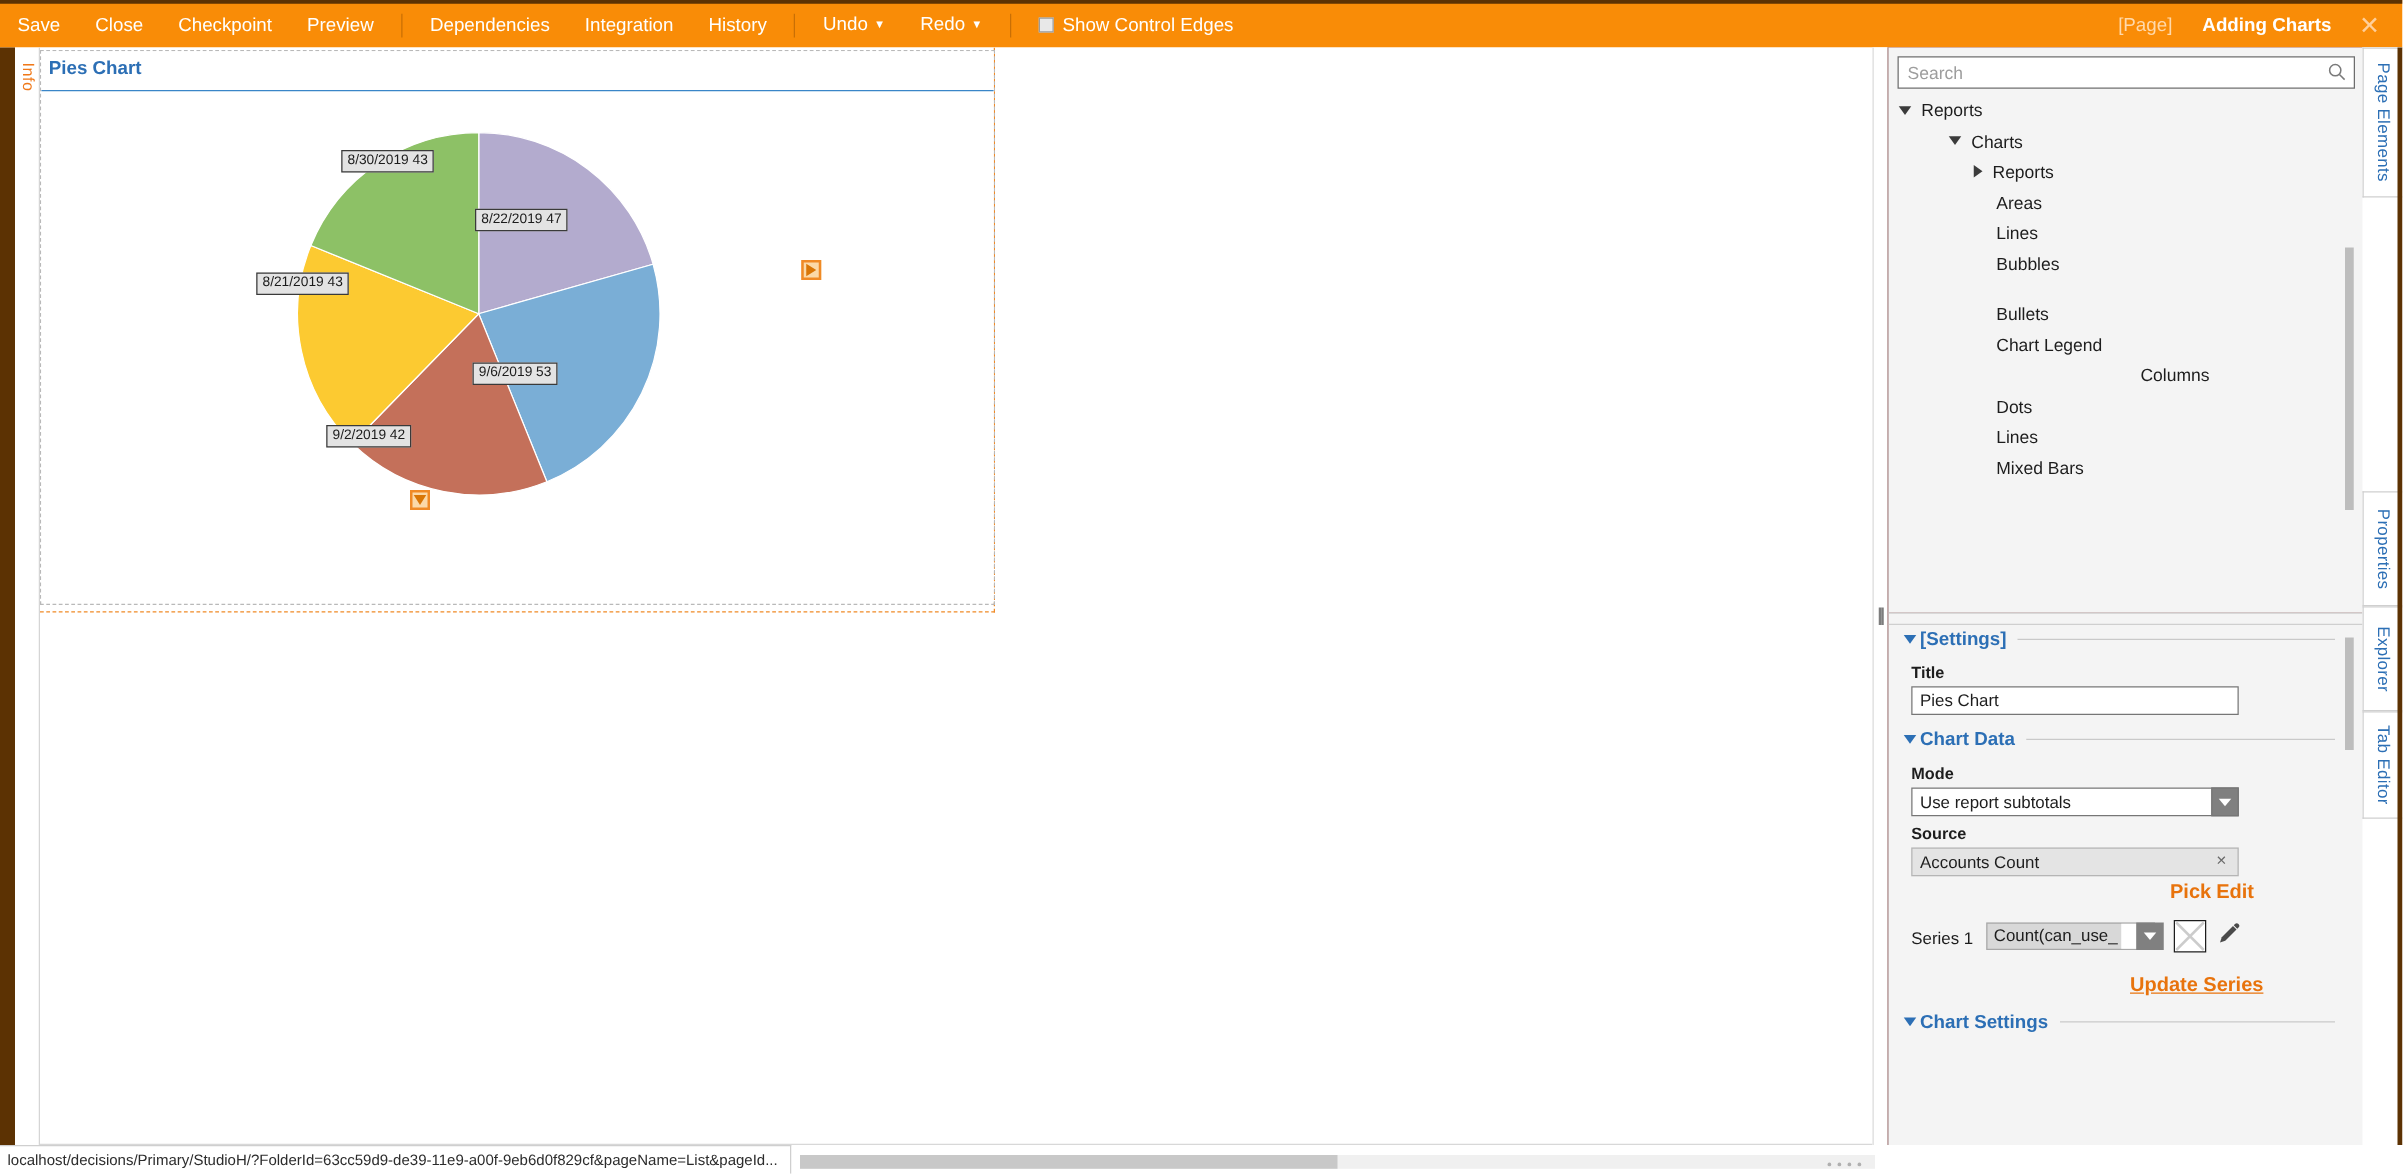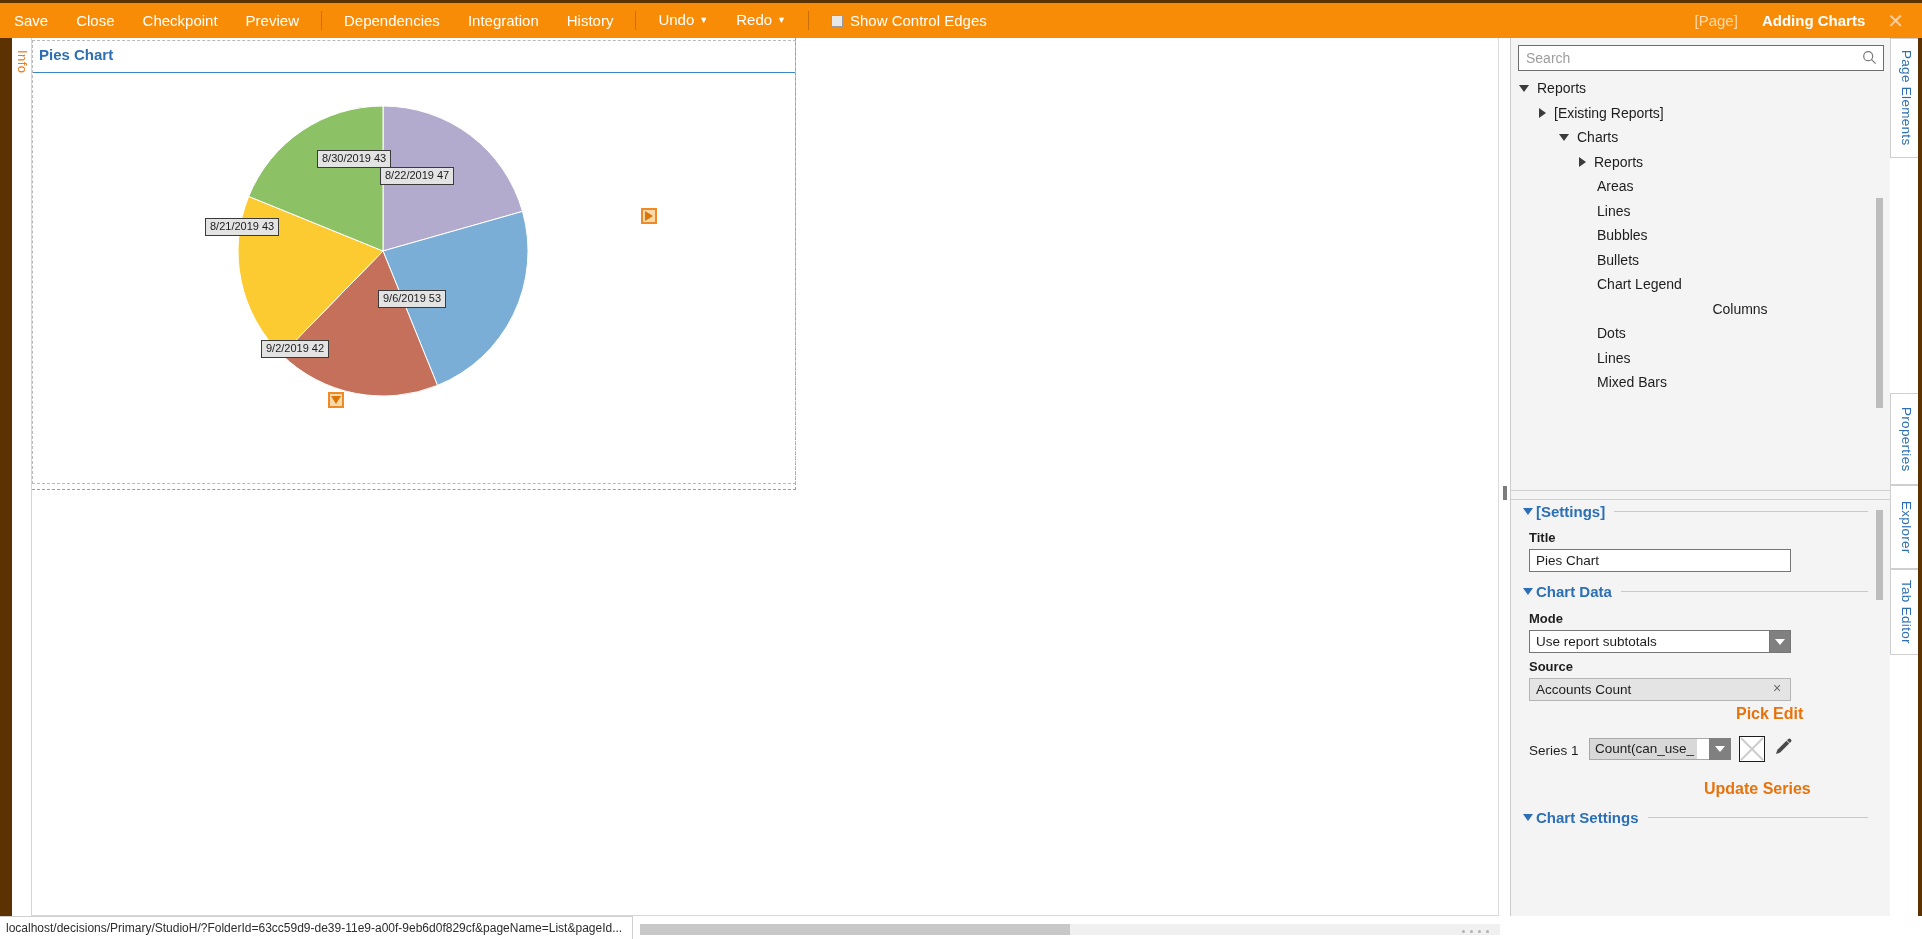--- a/index.html
+++ b/index.html
@@ -290,21 +290,21 @@
               <path d="M 0 0 L 139.5 -39.6 A 145 145 0 0 1 54.5 134.4 Z" fill="#7aaed6" stroke="#ffffff" stroke-width="1"></path>
 
               <path d="M 0 0 L 54.5 134.4 A 145 145 0 0 1 -101.2 103.8 Z" fill="#c4705a" stroke="#ffffff" stroke-width="1"></path>
 
               <path d="M 0 0 L -101.2 103.8 A 145 145 0 0 1 -134.3 -54.6 Z" fill="#fcca31" stroke="#ffffff" stroke-width="1"></path>
 
               <path d="M 0 0 L -134.3 -54.6 A 145 145 0 0 1 0 -145 Z" fill="#8dc166" stroke="#ffffff" stroke-width="1"></path>
             </g>
           </svg>
 
-          <div class="pie-label" style="left:240px; top:77px;margin-left:44px;">8/30/2019 43</div>
+          <div class="pie-label" style="left:240px; top:47px;">8/30/2019 43</div>
           <div class="pie-label" style="left:347px; top:94px;">8/22/2019 47</div>
           <div class="pie-label" style="left:172px; top:145px;">8/21/2019 43</div>
           <div class="pie-label" style="left:345px; top:217px;">9/6/2019 53</div>
           <div class="pie-label" style="left:228px; top:267px;">9/2/2019 42</div>
         </div>
       </div>
 
       <div class="handle" style="left:609px; top:170px;">
         <span class="tri tri-right"></span>
       </div>
@@ -329,45 +329,41 @@
           <circle cx="6.6" cy="6.6" r="4.8" fill="none" stroke="#7a7a7a" stroke-width="1.3"></circle>
           <line x1="10.2" y1="10.2" x2="14.6" y2="14.6" stroke="#7a7a7a" stroke-width="1.3"></line>
         </svg>
       </div>
 
       <div class="tree">
         <div class="tree-row" style="padding-left:8px;">
           <span class="caret caret-down"></span>
           <span>Reports</span>
         </div>
-        <div class="tree-row" style="padding-left:28px;">
-          <span class="caret caret-right"></span>
-          <span>[Existing Reports]</span>
-        </div>
         <div class="tree-row" style="padding-left:48px;">
           <span class="caret caret-down"></span>
           <span>Charts</span>
         </div>
         <div class="tree-row" style="padding-left:68px;">
           <span class="caret caret-right"></span>
           <span>Reports</span>
         </div>
         <div class="tree-row" style="padding-left:68px;">
           <span class="caret caret-none"></span>
           <span>Areas</span>
         </div>
         <div class="tree-row" style="padding-left:68px;">
           <span class="caret caret-none"></span>
           <span>Lines</span>
         </div>
         <div class="tree-row" style="padding-left:68px;">
           <span class="caret caret-none"></span>
           <span>Bubbles</span>
         </div>
-        <div class="tree-row" style="padding-left:68px;">
+        <div class="tree-row" style="padding-left:68px;margin-top:16px;">
           <span class="caret caret-none"></span>
           <span>Bullets</span>
         </div>
         <div class="tree-row" style="padding-left:68px;">
           <span class="caret caret-none"></span>
           <span>Chart Legend</span>
         </div>
         <div class="tree-row" style="padding-left:68px;justify-content:center;">
           <span class="caret caret-none"></span>
           <span>Columns</span>
@@ -432,21 +428,21 @@
         <svg width="24" height="24" viewBox="0 0 24 24">
           <line x1="1" y1="1" x2="23" y2="23" stroke="#cccccc" stroke-width="2"></line>
           <line x1="23" y1="1" x2="1" y2="23" stroke="#cccccc" stroke-width="2"></line>
         </svg>
       </div>
       <svg class="pencil" style="left:263px; top:238px;" viewBox="0 0 18 18">
         <path d="M2 16 L3.4 11.8 L12.4 2.8 L15.2 5.6 L6.2 14.6 Z" fill="#4a4a4a"></path>
         <path d="M13 2.2 L14 1.2 A1.4 1.4 0 0 1 16.8 4 L15.8 5 Z" fill="#4a4a4a"></path>
       </svg>
 
-      <div class="link-o" style="left:193px; top:280px;">Update Series</div>
+      <div class="link-o" style="left:193px; top:280px;text-decoration:underline;">Update Series</div>
 
       <div class="sec-head" style="left:12px; top:309px;">
         <span class="caret caret-down"></span>
         <span>Chart Settings</span>
         <span class="sec-rule"></span>
       </div>
 
       <div class="rp-scroll-track" style="top:6px; height:330px;"></div>
       <div class="rp-scroll-thumb" style="top:10px; height:90px;"></div>
     </div>

